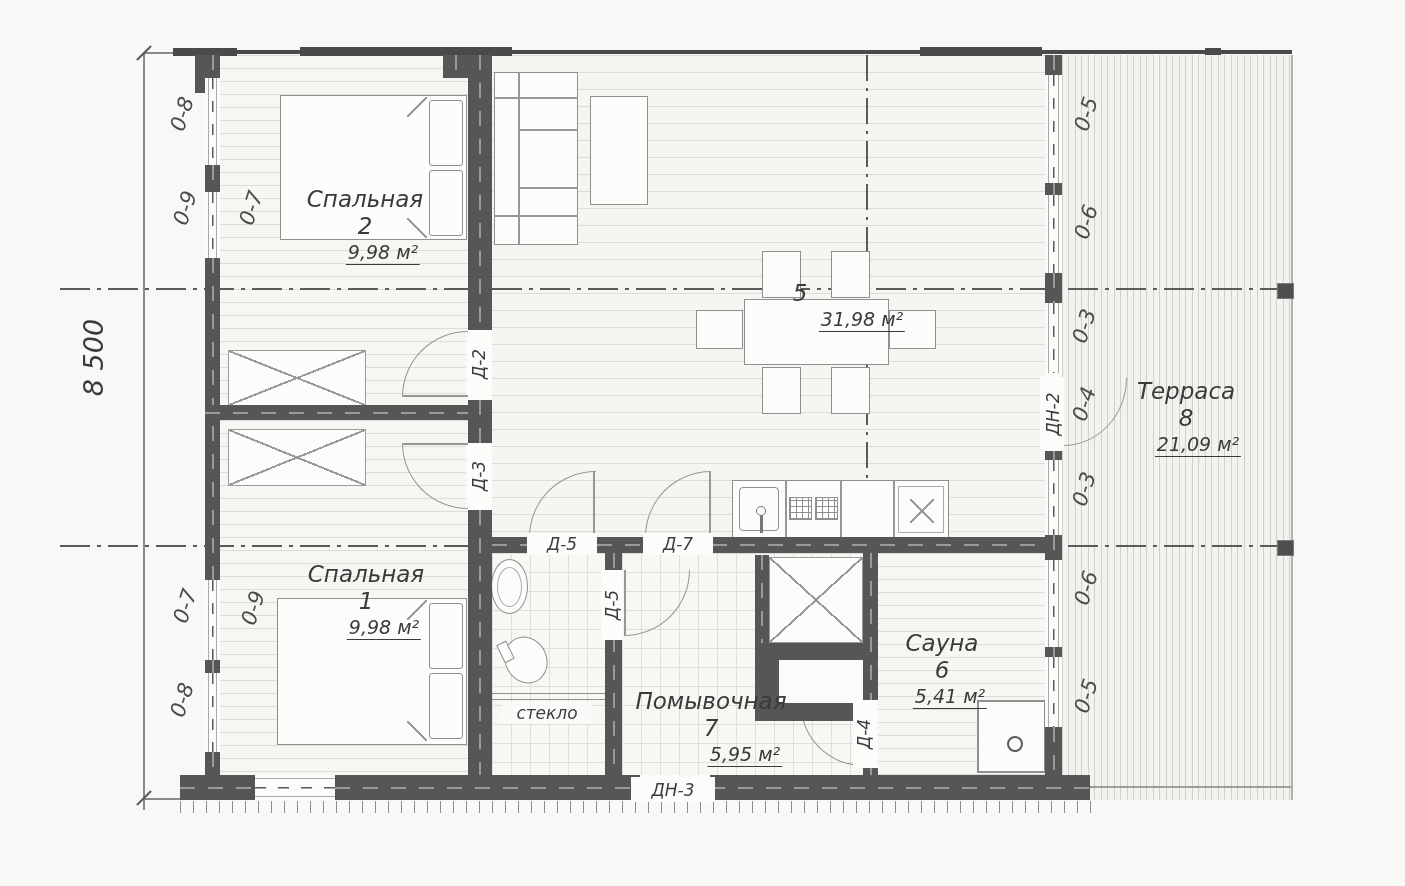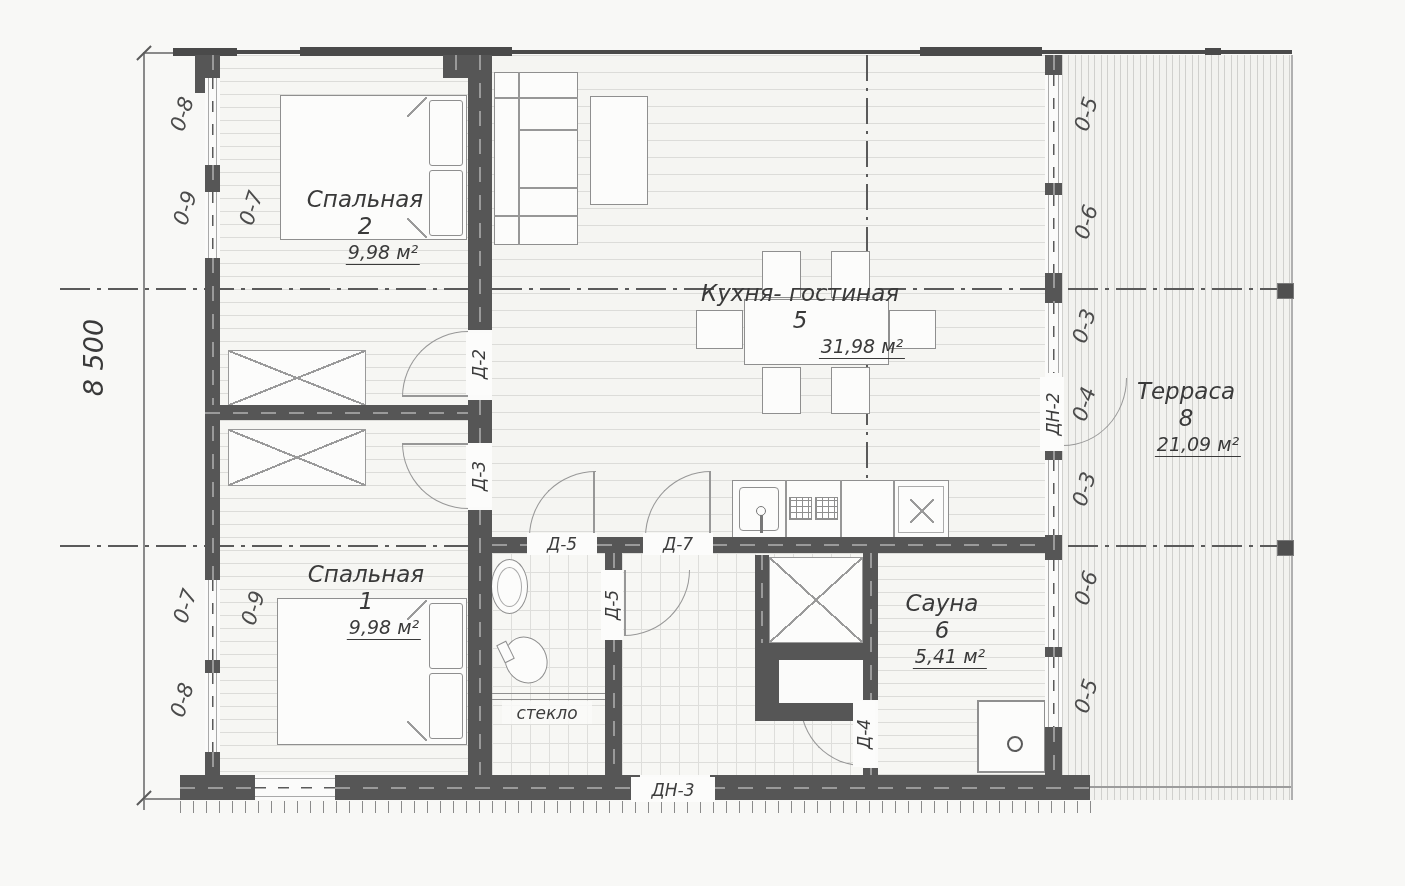--- a/index.html
+++ b/index.html
@@ -262,33 +262,37 @@
   <div class="wlabel" style="left:1067px;top:477px">0-3</div>
   <div class="wlabel" style="left:1069px;top:576px">0-6</div>
   <div class="wlabel" style="left:1069px;top:684px">0-5</div>
 
   <div class="room-label sh18" style="left:365px;top:186px">
     <div class="rl-name">Спальная</div>
     <div class="rl-num">2</div>
     <div class="rl-area"><span>9,98 м²</span></div>
   </div>
   <div class="room-label sh62" style="left:800px;top:280px">
-    <div class="rl-name">Кухня- гостиная</div>
     <div class="rl-num">5</div>
     <div class="rl-area"><span>31,98 м²</span></div>
   </div>
   <div class="room-label sh12" style="left:1186px;top:378px">
     <div class="rl-name">Терраса</div>
     <div class="rl-num">8</div>
     <div class="rl-area"><span>21,09 м²</span></div>
   </div>
   <div class="room-label sh18" style="left:366px;top:561px">
     <div class="rl-name">Спальная</div>
     <div class="rl-num">1</div>
     <div class="rl-area"><span>9,98 м²</span></div>
   </div>
-  <div class="room-label sh8" style="left:942px;top:590px">
+  <div class="room-label sh34" style="left:711px;top:688px">
+    <div class="rl-name">Помывочная</div>
+    <div class="rl-num">7</div>
+    <div class="rl-area"><span>5,95 м²</span></div>
+  </div>
+  <div class="room-label sh8" style="left:942px;top:630px">
     <div class="rl-name">Сауна</div>
     <div class="rl-num">6</div>
     <div class="rl-area"><span>5,41 м²</span></div>
   </div>
 
 </div>
 
 </body></html>

